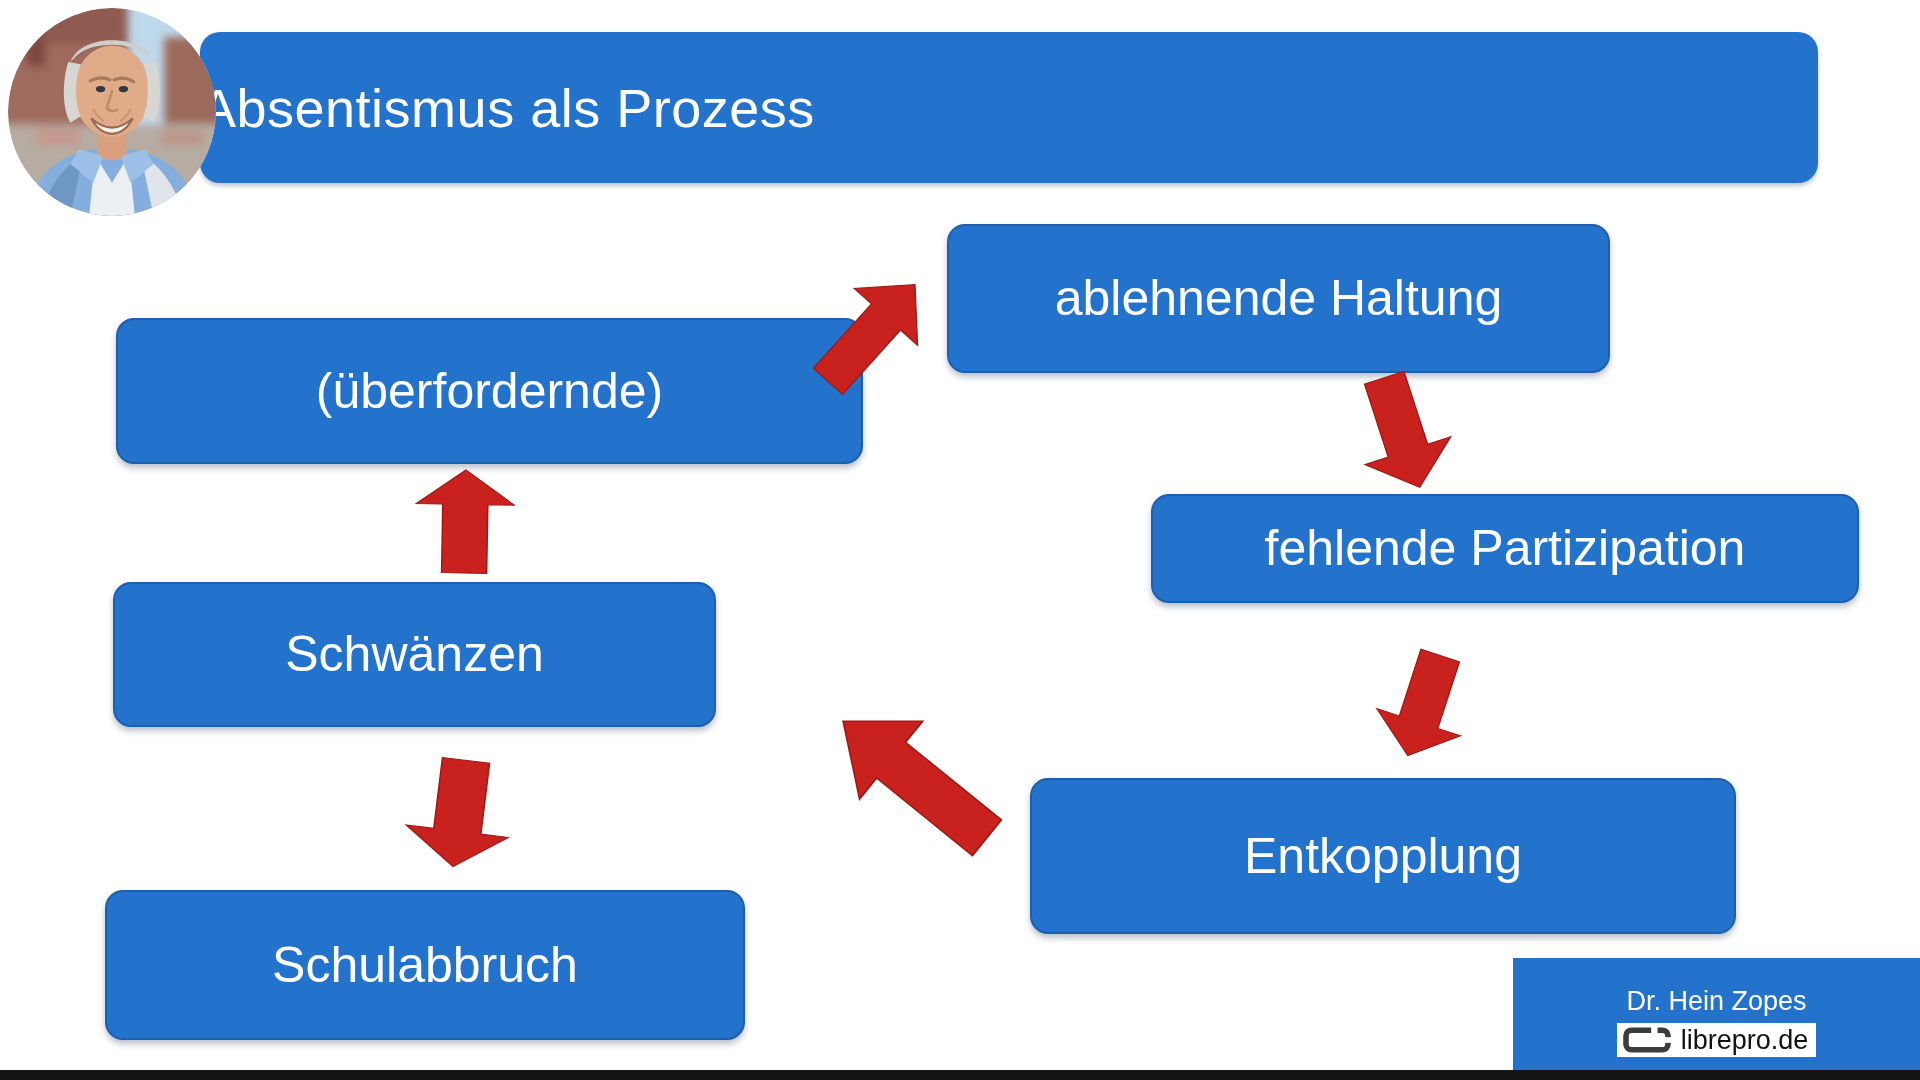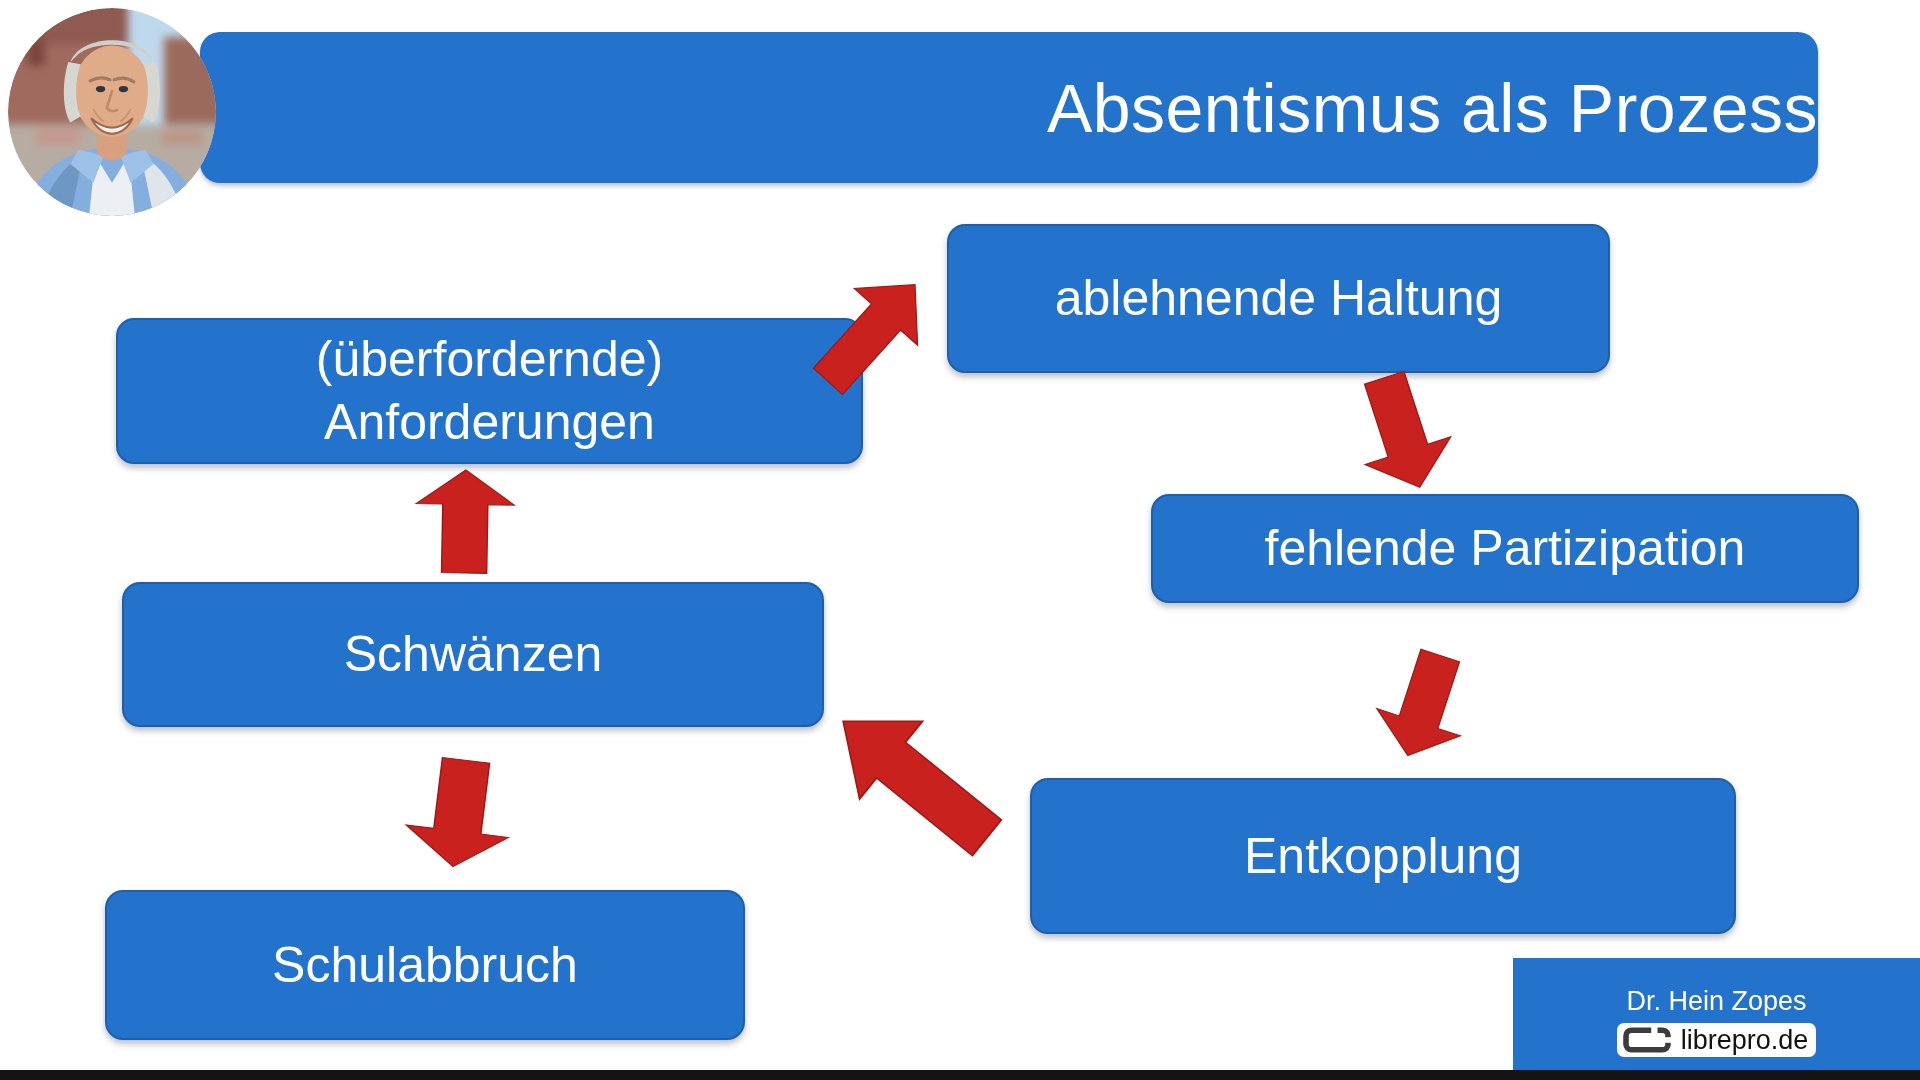--- a/index.html
+++ b/index.html
@@ -2,22 +2,22 @@
 <html><head>
 <meta charset="utf-8">
 <style>
   html,body{margin:0;padding:0;background:#888;}
   #stage{
     position:relative;width:1920px;height:1080px;background:#ffffff;
     overflow:hidden;font-family:"Liberation Sans", sans-serif;
   }
   .title-bar{
     position:absolute;left:200px;top:32px;width:1618px;height:151px;
-    background:#2372cc;border-radius:20px;display:flex;align-items:center;justify-content:flex-end;
-    color:#fff;font-size:68px;letter-spacing:.5px;z-index:1;
+    background:#2372cc;border-radius:20px;display:flex;align-items:center;justify-content:flex-start;
+    color:#fff;font-size:54px;letter-spacing:.5px;z-index:1;
     box-shadow:0 3px 4px rgba(30,50,80,.28);
   }
   .avatar{
     position:absolute;left:8px;top:8px;width:208px;height:208px;border-radius:50%;
     overflow:hidden;z-index:2;
   }
   .avatar svg{display:block;width:100%;height:100%;}
   .node{
     position:absolute;background:#2372cc;border-radius:18px;border:2px solid #1d5fae;
     display:flex;flex-direction:column;align-items:center;justify-content:center;
@@ -27,21 +27,21 @@
   .arrow{position:absolute;}
   .arrow svg{display:block;width:100%;height:100%;overflow:visible;}
   .credit{
     position:absolute;left:1513px;top:958px;width:407px;height:112px;background:#2372cc;
     display:flex;flex-direction:column;align-items:center;justify-content:flex-start;
     padding-top:27px;box-sizing:border-box;z-index:1;
   }
   .credit-name{color:#fff;font-size:27px;line-height:1.2;}
   .logo-pill{
     margin-top:6px;background:#ffffff;display:flex;align-items:center;
-    padding:2px 8px 2px 4px;height:34px;box-sizing:border-box;border-radius:7px;
+    padding:2px 8px 2px 4px;height:34px;box-sizing:border-box;
   }
   .logo-pill svg{width:52px;height:28px;margin-right:8px;}
   .logo-site{color:#111;font-size:27px;}
   .footer-bar{position:absolute;left:0;top:1070px;width:1920px;height:10px;background:#141414;z-index:3;}
 </style>
 </head>
 <body>
 
 <div id="stage">
 
@@ -99,36 +99,35 @@
 
         <path d="M80,106 Q100,124 120,106 Q113,120 100,121 Q87,120 80,106 Z" fill="#f4f1ea" stroke="#9c6a50" stroke-width="2"></path>
         <path d="M82,97 Q86,105 92,109" stroke="#c08a68" stroke-width="2" fill="none" opacity="0.7"></path>
         <path d="M118,97 Q114,105 108,109" stroke="#c08a68" stroke-width="2" fill="none" opacity="0.7"></path>
       </g>
     </svg>
   </div>
 
   <div class="node" style="left:116px;top:318px;width:747px;height:146px;">
     <span>(überfordernde)</span>
-    <span>Anforderungen</span>
   </div>
 
   <div class="node" style="left:947px;top:224px;width:663px;height:149px;">
     <span>ablehnende Haltung</span>
   </div>
 
   <div class="node" style="left:1151px;top:494px;width:708px;height:109px;">
     <span>fehlende Partizipation</span>
   </div>
 
   <div class="node" style="left:1030px;top:778px;width:706px;height:156px;">
     <span>Entkopplung</span>
   </div>
 
-  <div class="node" style="left:122px;top:582px;width:702px;height:145px;">
+  <div class="node" style="left:113px;top:582px;width:603px;height:145px;">
     <span>Schwänzen</span>
   </div>
 
   <div class="node" style="left:105px;top:890px;width:640px;height:150px;">
     <span>Schulabbruch</span>
   </div>
 
   <div class="arrow" style="left:829px;top:268px;width:85px;height:130px;transform:rotate(42deg);">
     <svg viewBox="0 0 100 150" preserveAspectRatio="none">
         <polygon points="27,150 27,50 0,50 50,0 100,50 73,50 73,150" stroke="#9e1915" stroke-width="1.5" fill="#c9211e"></polygon>

